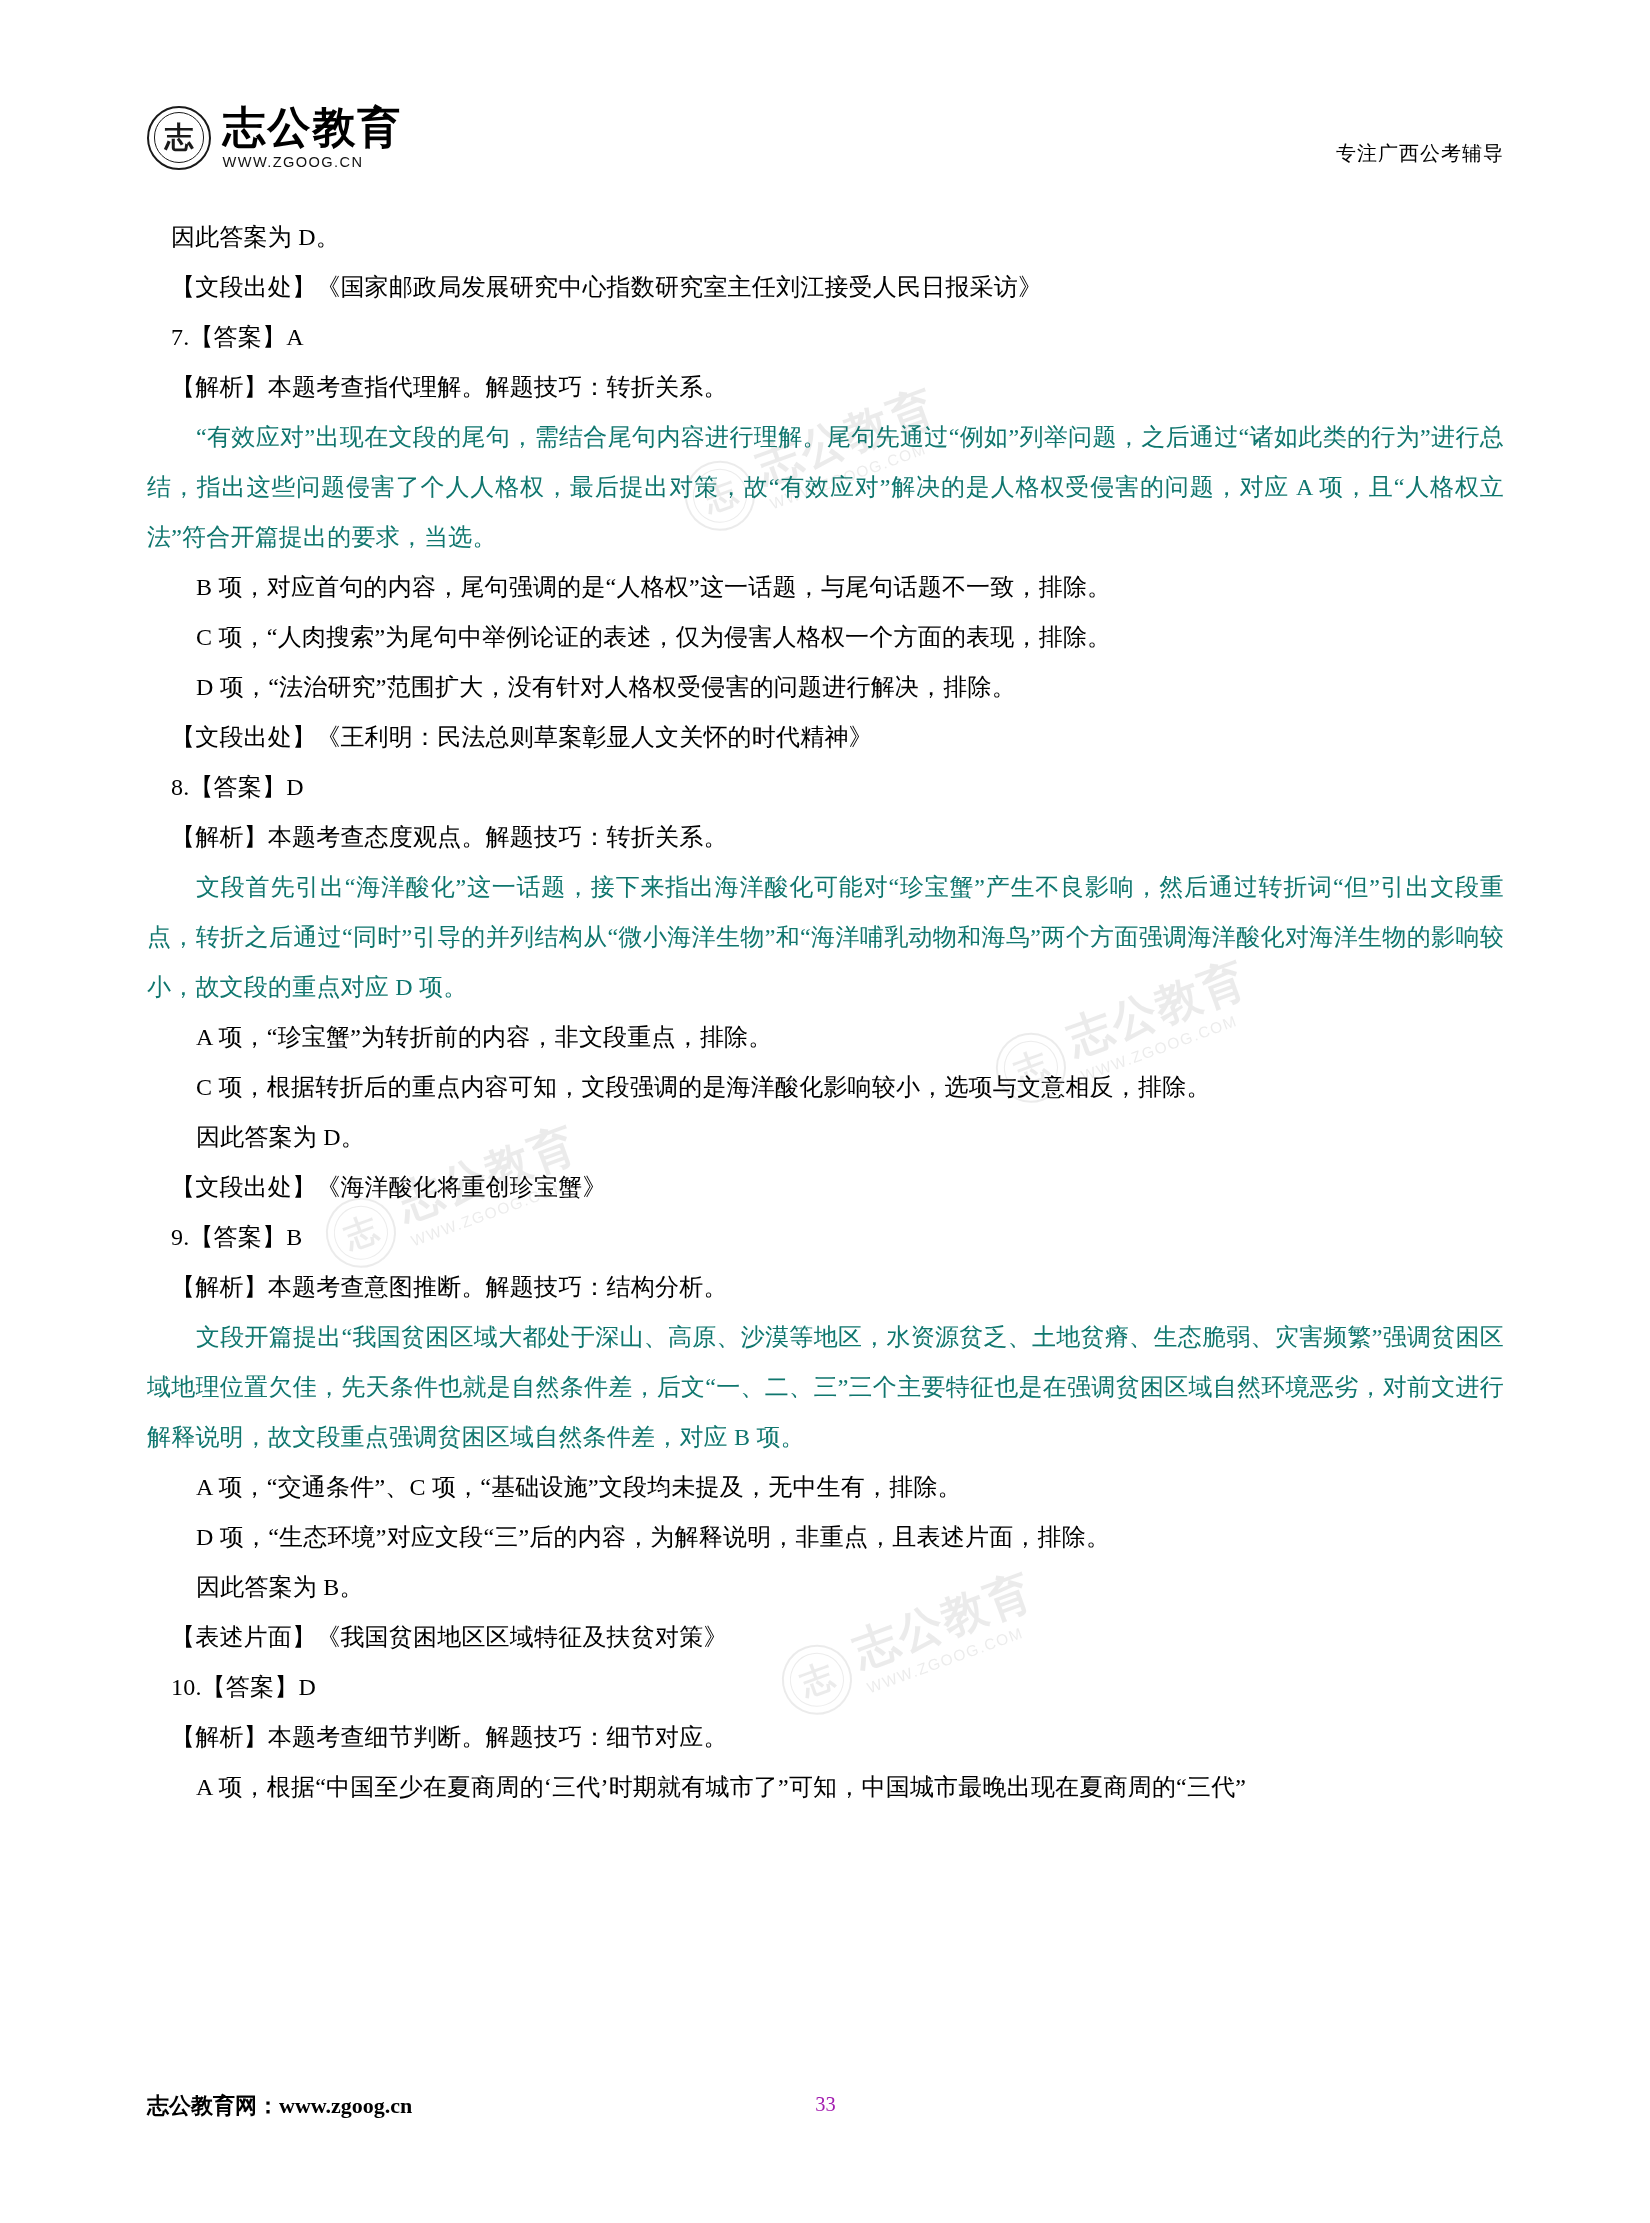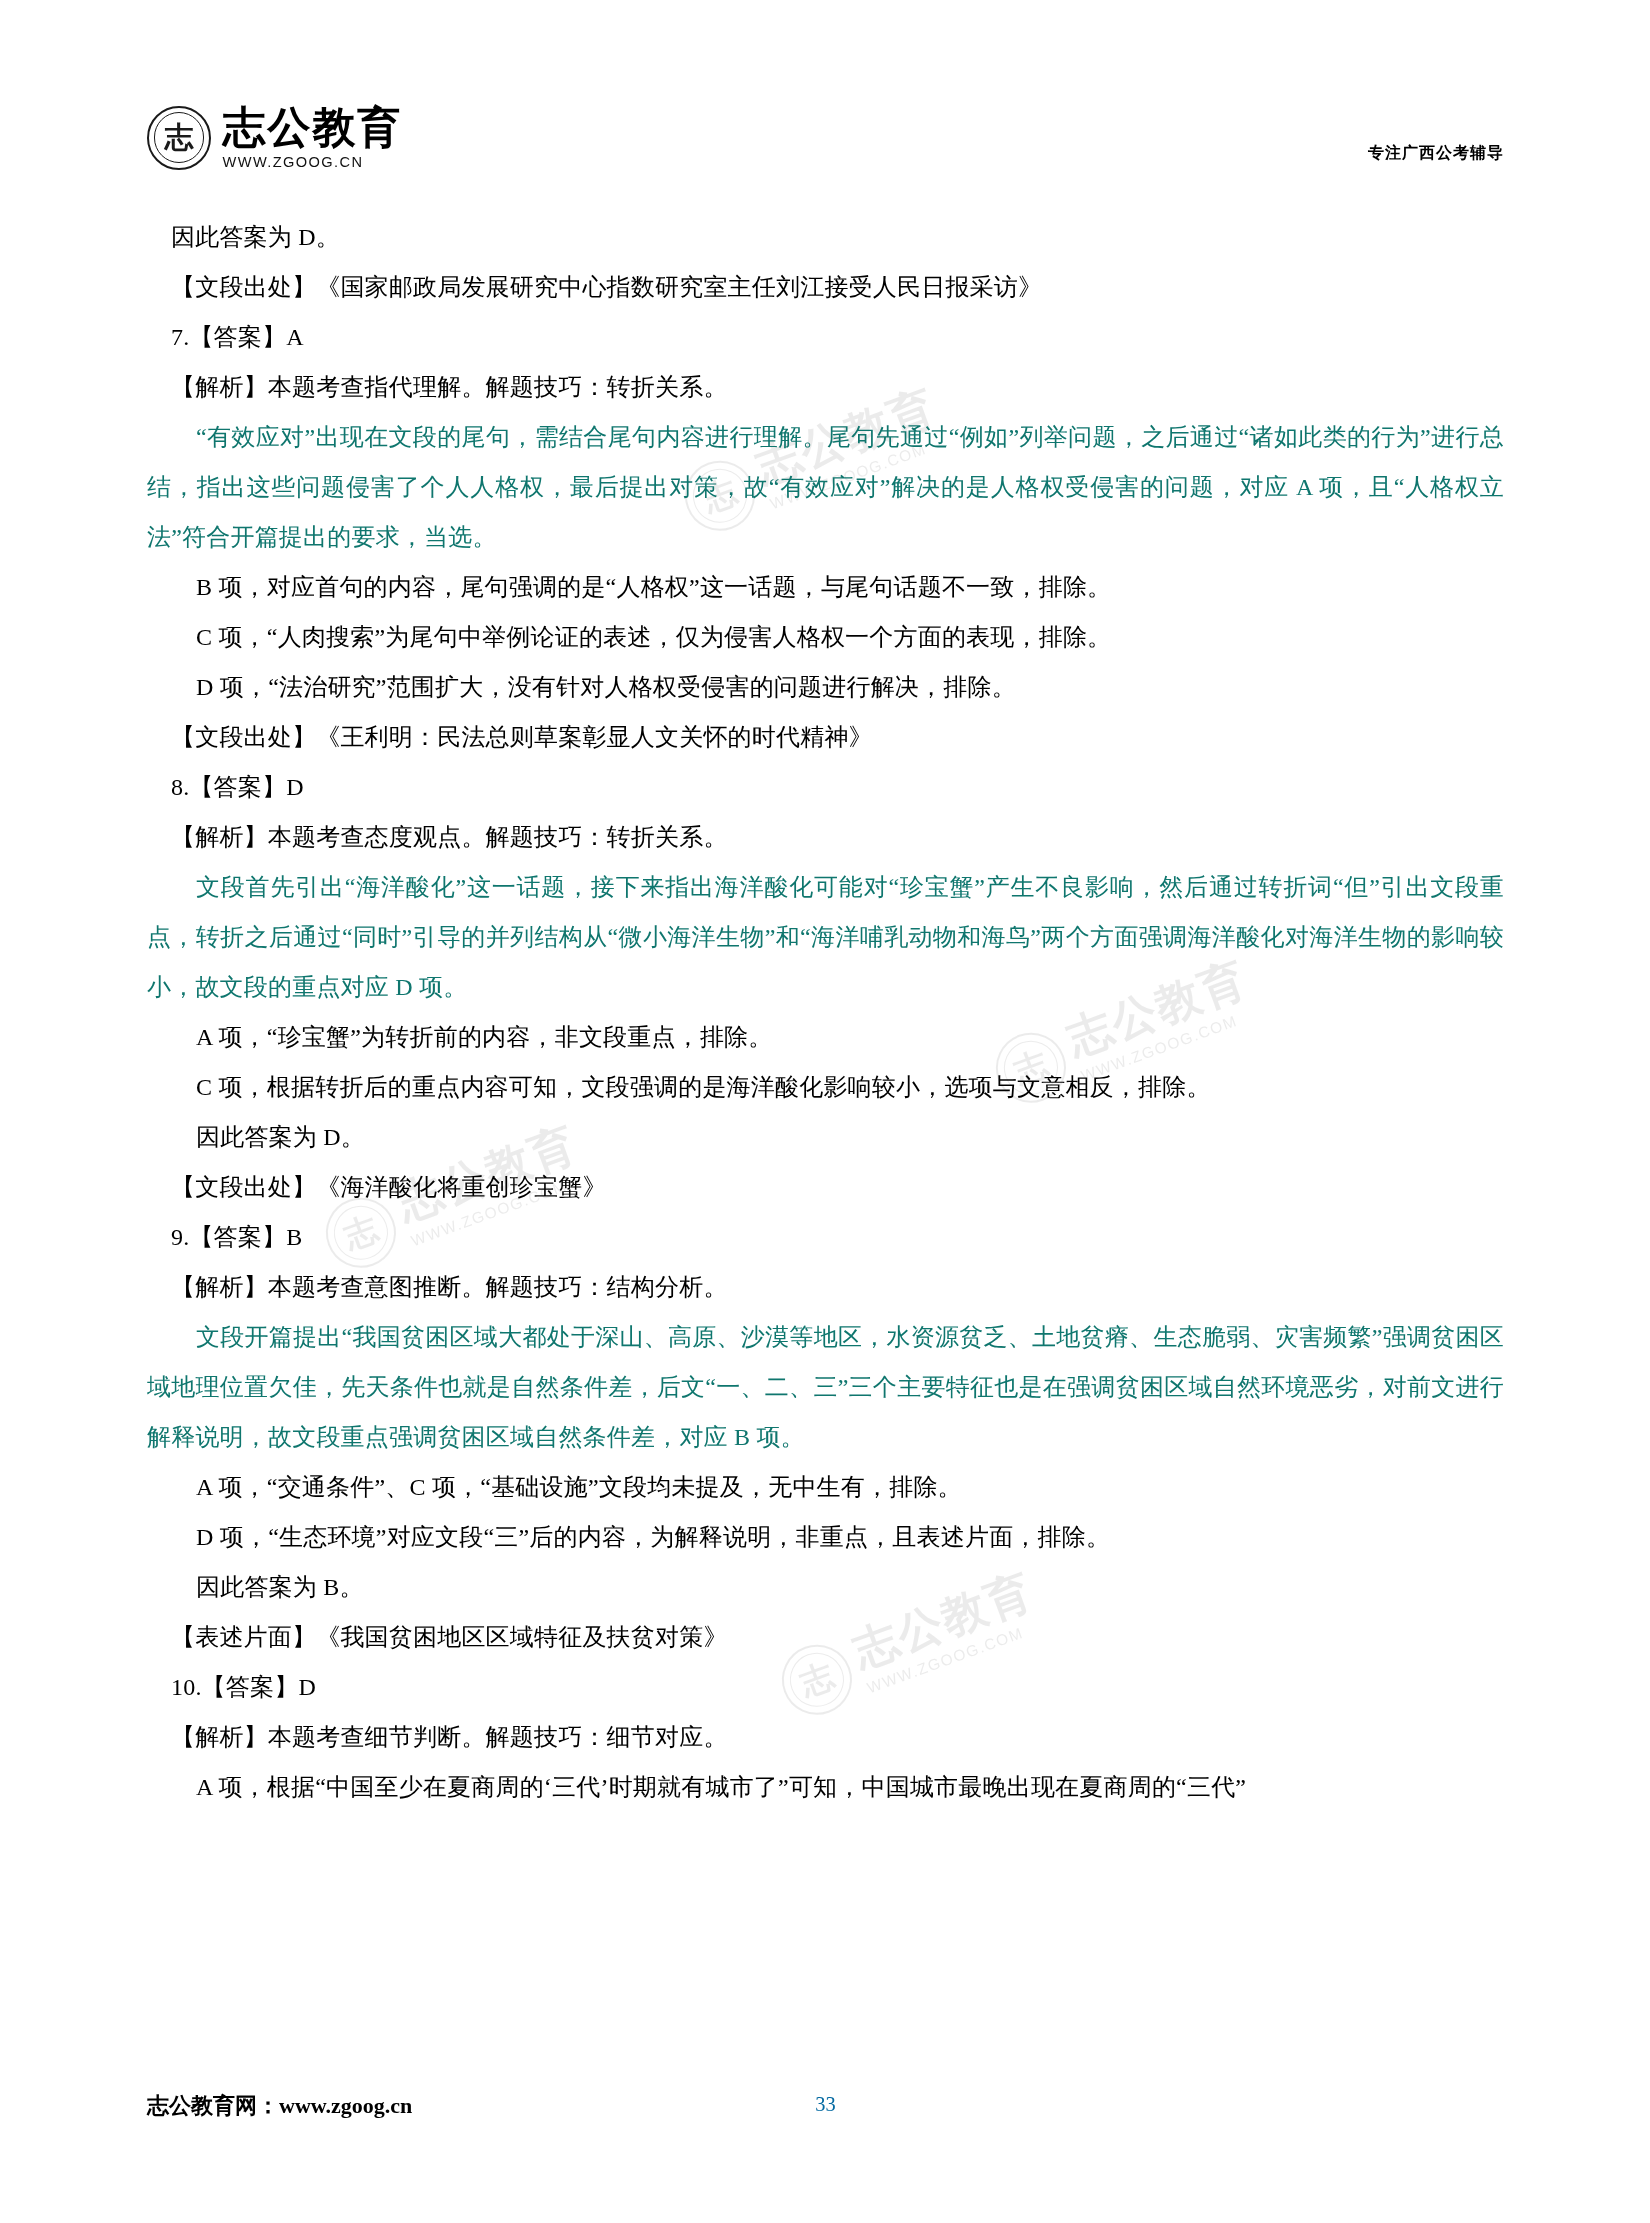--- a/index.html
+++ b/index.html
@@ -82,22 +82,22 @@
     font-size: 14.6px;
     letter-spacing: 1.4px;
     color: #111;
     margin-top: 3.9px;
   }
   .header-slogan {
     position: absolute;
     right: 147px;
     top: 153px;
     font-family: "Liberation Serif", serif;
-    font-size: 16px;
-    font-weight: bold;
+    font-size: 20px;
+    font-weight: normal;
     color: #000;
     letter-spacing: 1px;
     transform: translateY(-50%);
     text-align: right;
   }
 
   
   .content {
     position: absolute;
     left: 147px;
@@ -145,21 +145,21 @@
   .footer-left .url {
     font-family: "Liberation Serif", serif;
   }
   .footer-page {
     position: absolute;
     left: 0;
     top: 1.9px;
     width: 1651px;
     text-align: center;
     font-size: 20.4px;
-    color: #0369a1;
+    color: #a21caf;
   }
 
   
   .wm {
     position: absolute;
     pointer-events: none;
     opacity: 0.11;
     color: #555;
     user-select: none;
   }

